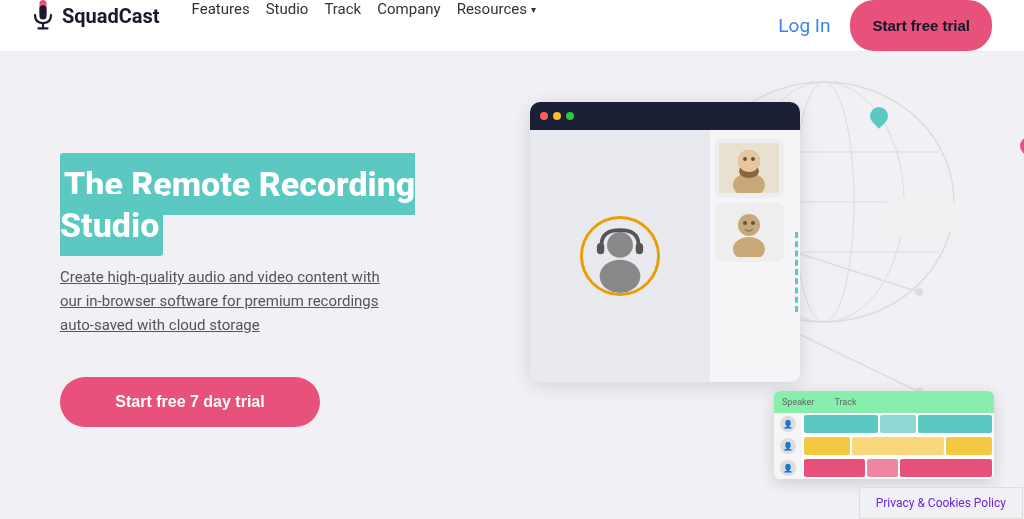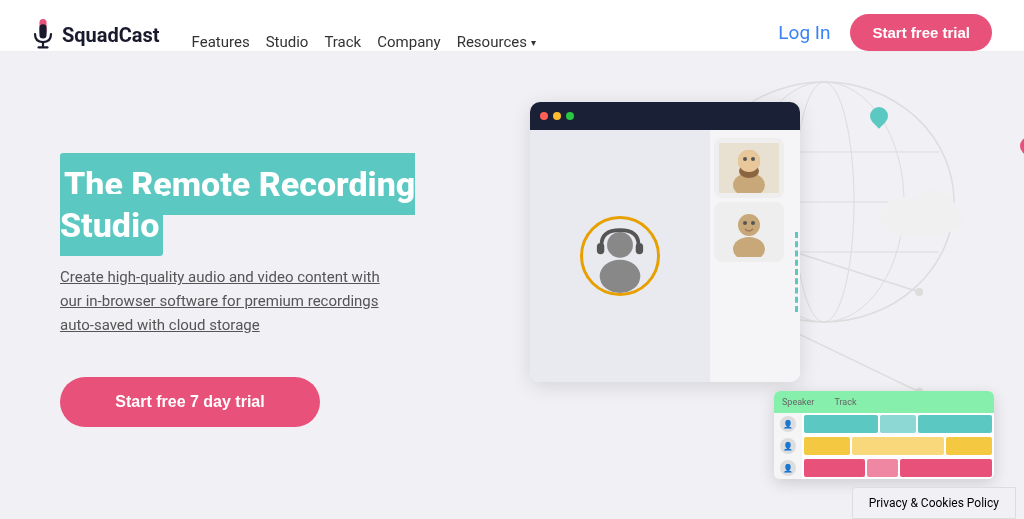--- a/index.html
+++ b/index.html
@@ -1,34 +1,34 @@
 <!DOCTYPE html>
 <html><head>
   <meta charset="utf-8">
   <style>
     * { margin: 0; padding: 0; box-sizing: border-box; }
     body { font-family: -apple-system, BlinkMacSystemFont, 'Segoe UI', Roboto, sans-serif; width: 1024px; height: 519px; overflow: hidden; background: #fff; }
 
     
     nav {
-      display: flex; align-items: flex-end; padding: 0 32px; height: 52px;
+      display: flex; align-items: flex-start; padding: 0 32px; height: 52px;
       border-bottom: 1px solid #eee; background: #fff; position: relative; z-index: 10;
     }
     .nav-logo { display: flex; align-items: center; gap: 8px; margin-right: 32px; text-decoration: none; }
     .logo-icon { width: 22px; height: 32px; }
     .logo-text { font-size: 20px; font-weight: 700; color: #1a1a2e; }
     .nav-links { display: flex; align-items: center; gap: 16px; }
     .nav-link { font-size: 15px; color: #333; text-decoration: none; cursor: pointer; }
     .nav-link-resources { display: flex; align-items: center; gap: 4px; }
     .chevron { font-size: 10px; }
     .nav-right { margin-left: auto; display: flex; align-items: center; gap: 20px; }
     .login-link { font-size: 19px; color: #3b82f6; text-decoration: none; cursor: pointer; }
     .btn-trial {
-      background: #e8527a; color: #ffffff; border: none; border-radius: 24px;
-      padding: 10px 22px; font-size: 15px; font-weight: 600; cursor: pointer;
+      background: #e8527a; color: #0f172a; border: none; border-radius: 24px;
+      padding: 17px 22px; font-size: 15px; font-weight: 600; cursor: pointer;
     }
 
     
     .hero {
       display: flex; height: calc(519px - 52px); background: #f0f0f5;
     }
     .hero-left {
       width: 490px; padding: 60px 50px 40px 60px; display: flex; flex-direction: column; justify-content: center;
     }
     .hero-title {
@@ -118,23 +118,23 @@
       width: 90px; height: 60px;
     }
 
     
     .conn-svg {
       position: absolute; top: 0; left: 0; width: 100%; height: 100%; pointer-events: none;
     }
 
     
     .privacy-banner {
-      position: fixed; bottom: 0; right: 8px;
+      position: fixed; bottom: 0; right: 1px;
       background: #f0f0f5; border: 1px solid #ddd; border-radius: 4px 0 0 0;
-      padding: 8px 16px; font-size: 12px; color: #000000; cursor: pointer;
+      padding: 8px 16px; font-size: 12px; color: #6d28d9; cursor: pointer;
     }
   </style>
 </head>
 <body>
 
 <nav>
   <a class="nav-logo" href="#">
     <svg class="logo-icon" viewBox="0 0 22 36" fill="none" xmlns="http://www.w3.org/2000/svg">
       <rect x="7" y="0" width="8" height="18" rx="4" fill="#e8527a"></rect>
       <rect x="7" y="6" width="8" height="16" rx="4" fill="#1a1a2e"></rect>

